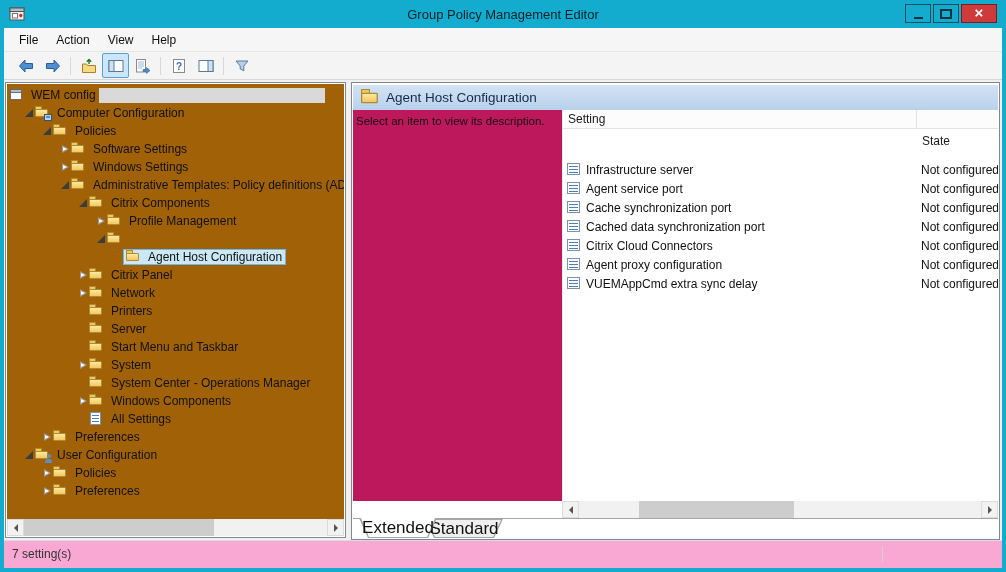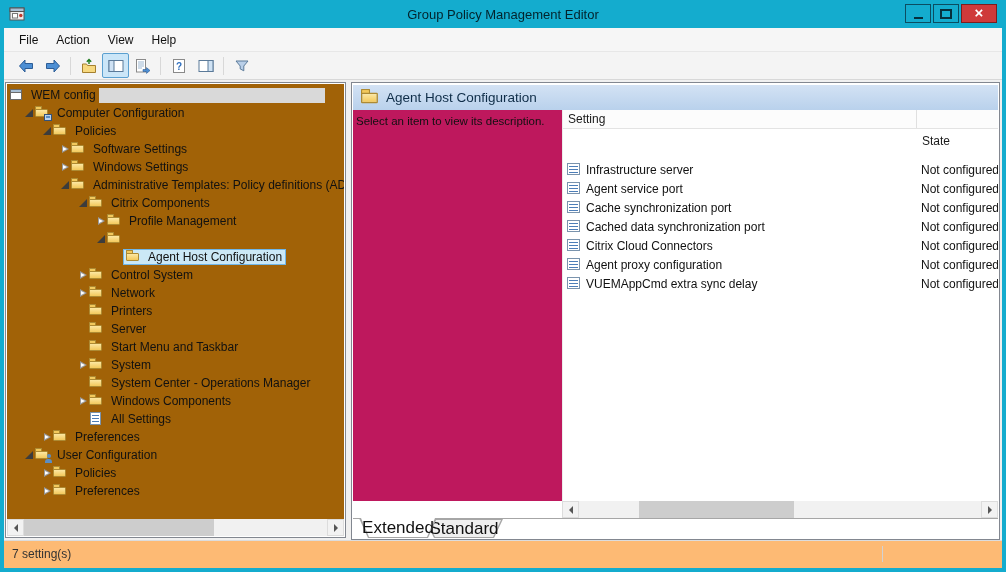--- a/index.html
+++ b/index.html
@@ -109,21 +109,21 @@
   .tabstrip{position:absolute;left:1px;right:1px;bottom:1px;height:20px;background:#fff;border-top:1px solid #a6a6a6;
     display:flex;padding-left:6px;box-sizing:border-box;}
   .tab{position:relative;width:78px;height:19px;margin-right:-12px;margin-top:0;}
   .tab.active{z-index:3;margin-top:-1px;height:20px;}
   .tab-edge{position:absolute;inset:0;background:#a6a6a6;clip-path:polygon(0 0,100% 0,calc(100% - 9px) 100%,9px 100%);}
   .tab-face{position:absolute;inset:1px 2px 1px 2px;background:#efefef;clip-path:polygon(0 0,100% 0,calc(100% - 8px) 100%,8px 100%);}
   .tab.active .tab-face{background:#fff;top:0;}
   .tab-label{position:absolute;inset:0;display:flex;align-items:center;justify-content:center;font-size:17px;z-index:2;}
 
   
-  .statusbar{position:absolute;left:0;top:512px;width:100%;height:28px;background:#fdba74;border-top:1px solid #dcdcdc;box-sizing:border-box;}
+  .statusbar{position:absolute;left:0;top:512px;width:100%;height:28px;background:#f9a8d4;border-top:1px solid #dcdcdc;box-sizing:border-box;}
   .status-text{position:absolute;left:8px;top:6px;color:#333;}
   .status-div{position:absolute;left:878px;top:5px;height:16px;border-left:1px solid #d2d2d2;}
 </style>
 </head>
 <body>
 
 <div id="screen">
 
   <div class="titlebar">
     <svg class="app-icon" viewBox="0 0 16 16">
@@ -269,21 +269,21 @@
             <span class="exp"></span>
             <span class="selbox">
               <span class="ico folder"></span>
               <span class="lbl">Agent Host Configuration</span>
             </span>
           </div>
 
           <div class="trow" style="padding-left:70px">
             <span class="exp collapsed"></span>
             <span class="ico folder"></span>
-            <span class="lbl">Control System</span>
+            <span class="lbl">Citrix Panel</span>
           </div>
 
           <div class="trow" style="padding-left:70px">
             <span class="exp collapsed"></span>
             <span class="ico folder"></span>
             <span class="lbl">Network</span>
           </div>
 
           <div class="trow" style="padding-left:70px">
             <span class="exp"></span>

